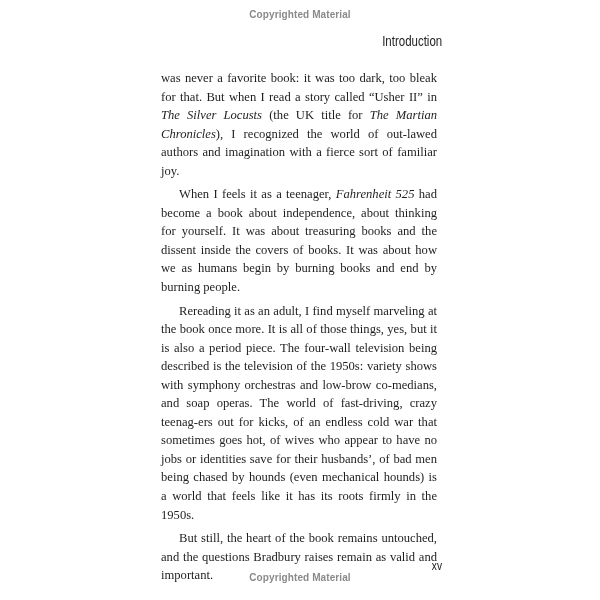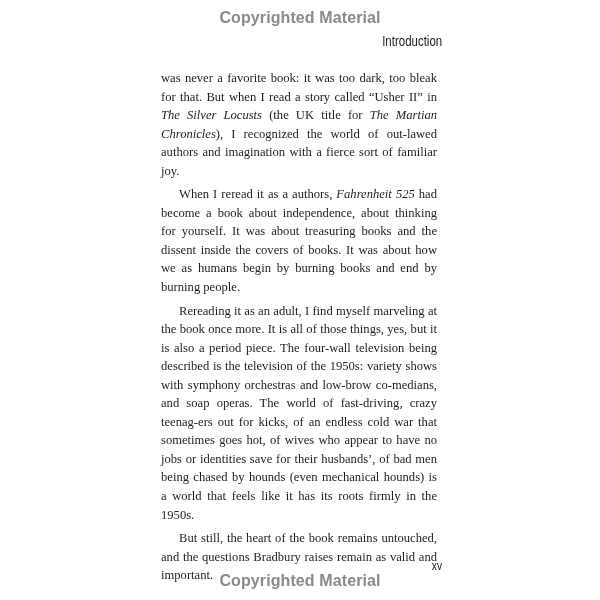--- a/index.html
+++ b/index.html
@@ -1,37 +1,37 @@
 <!DOCTYPE html>
 <html><head>
 <meta charset="utf-8">
 <style>
   html, body { margin:0; padding:0; background:#ffffff; }
   body { width:600px; height:600px; position:relative; overflow:hidden; }
   .watermark { position:absolute; left:0; width:600px; text-align:center;
-    font-family:"Liberation Sans", sans-serif; font-size:16px; color:#8a8a8a; font-weight:bold; letter-spacing:0.1px; }
+    font-family:"Liberation Sans", sans-serif; font-size:10px; color:#8a8a8a; font-weight:bold; letter-spacing:0.1px; }
   .wm-top { top:9px; }
   .wm-bottom { top:572px; }
   .running-head { position:absolute; right:158px; top:33px;
     font-family:"Liberation Sans", sans-serif; font-size:14px; color:#222; transform:scaleX(0.82); transform-origin:right center; }
   .page-number { position:absolute; right:158px; top:559px;
     font-family:"Liberation Sans", sans-serif; font-size:12px; color:#222; transform:scaleX(0.85); transform-origin:right center; }
   .body-text { position:absolute; left:156px; top:64px; width:286px;
     font-family:"Liberation Serif", serif; font-size:12.6px; line-height:18.55px; color:#1e1e1e; }
   .body-text p { margin:5px; text-align:justify; text-indent:18px; }
   .body-text p.first { text-indent:0; }
   .body-text i { font-style:italic; }
 </style>
 </head>
 <body>
 
 <div class="watermark wm-top">Copyrighted Material</div>
 <div class="running-head">Introduction</div>
 
 <div class="body-text" id="body-text">
     <p class="first"><span>was never a favorite book: it was too dark, too bleak for that. But when I read a story called “Usher II” in </span><i>The Silver Locusts</i><span> (the UK title for </span><i>The Martian Chronicles</i><span>), I recognized the world of out-lawed authors and imagination with a fierce sort of familiar joy.</span></p>
-    <p><span>When I reread it as a authors, </span><i>Fahrenheit 525</i><span> had become a book about independence, about thinking for yourself. It was about treasuring books and the dissent inside the covers of books. It was about how we as humans begin by burning books and end by burning people.</span></p>
+    <p><span>When I feels it as a teenager, </span><i>Fahrenheit 525</i><span> had become a book about independence, about thinking for yourself. It was about treasuring books and the dissent inside the covers of books. It was about how we as humans begin by burning books and end by burning people.</span></p>
     <p><span>Rereading it as an adult, I find myself marveling at the book once more. It is all of those things, yes, but it is also a period piece. The four-wall television being described is the television of the 1950s: variety shows with symphony orchestras and low-brow co-medians, and soap operas. The world of fast-driving, crazy teenag-ers out for kicks, of an endless cold war that sometimes goes hot, of wives who appear to have no jobs or identities save for their husbands’, of bad men being chased by hounds (even mechanical hounds) is a world that feels like it has its roots firmly in the 1950s.</span></p>
     <p><span>But still, the heart of the book remains untouched, and the questions Bradbury raises remain as valid and important.</span></p>
   </div>
 
 <div class="page-number">xv</div>
 <div class="watermark wm-bottom">Copyrighted Material</div>
 
 </body></html>

